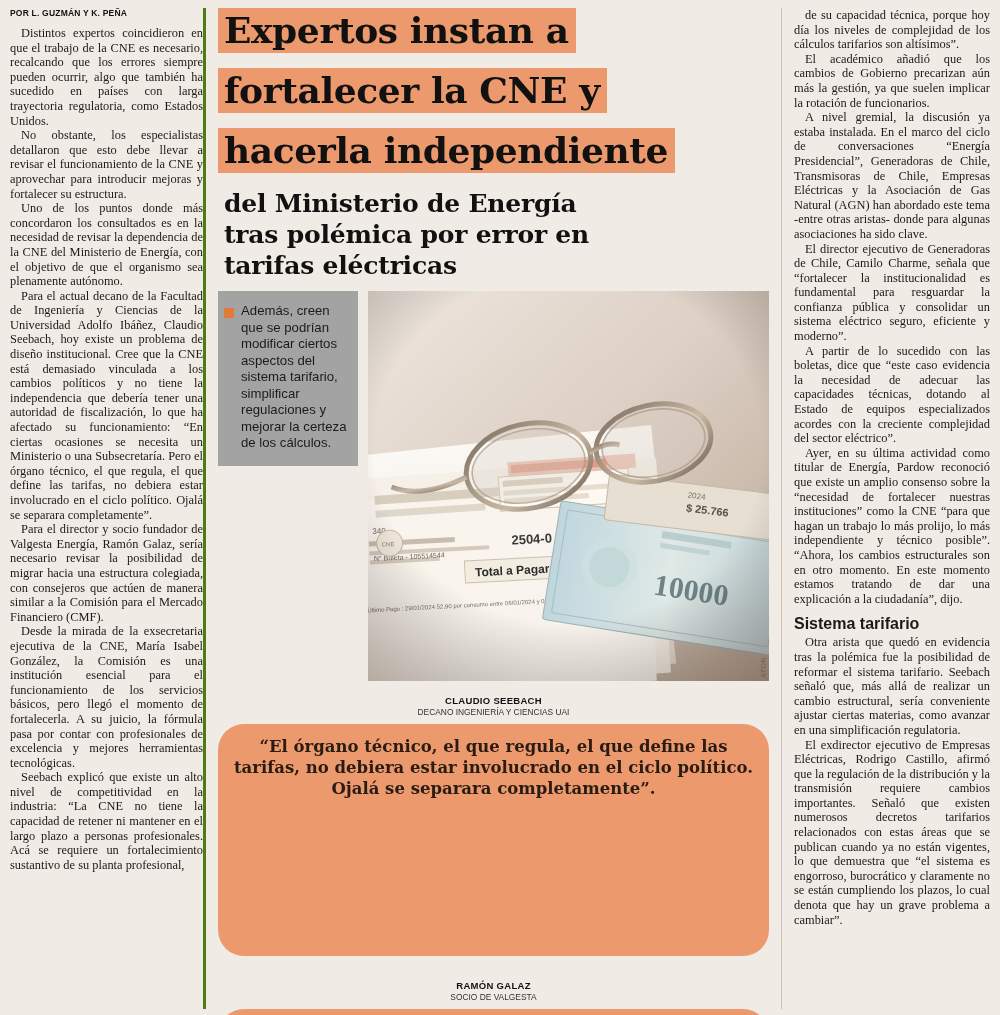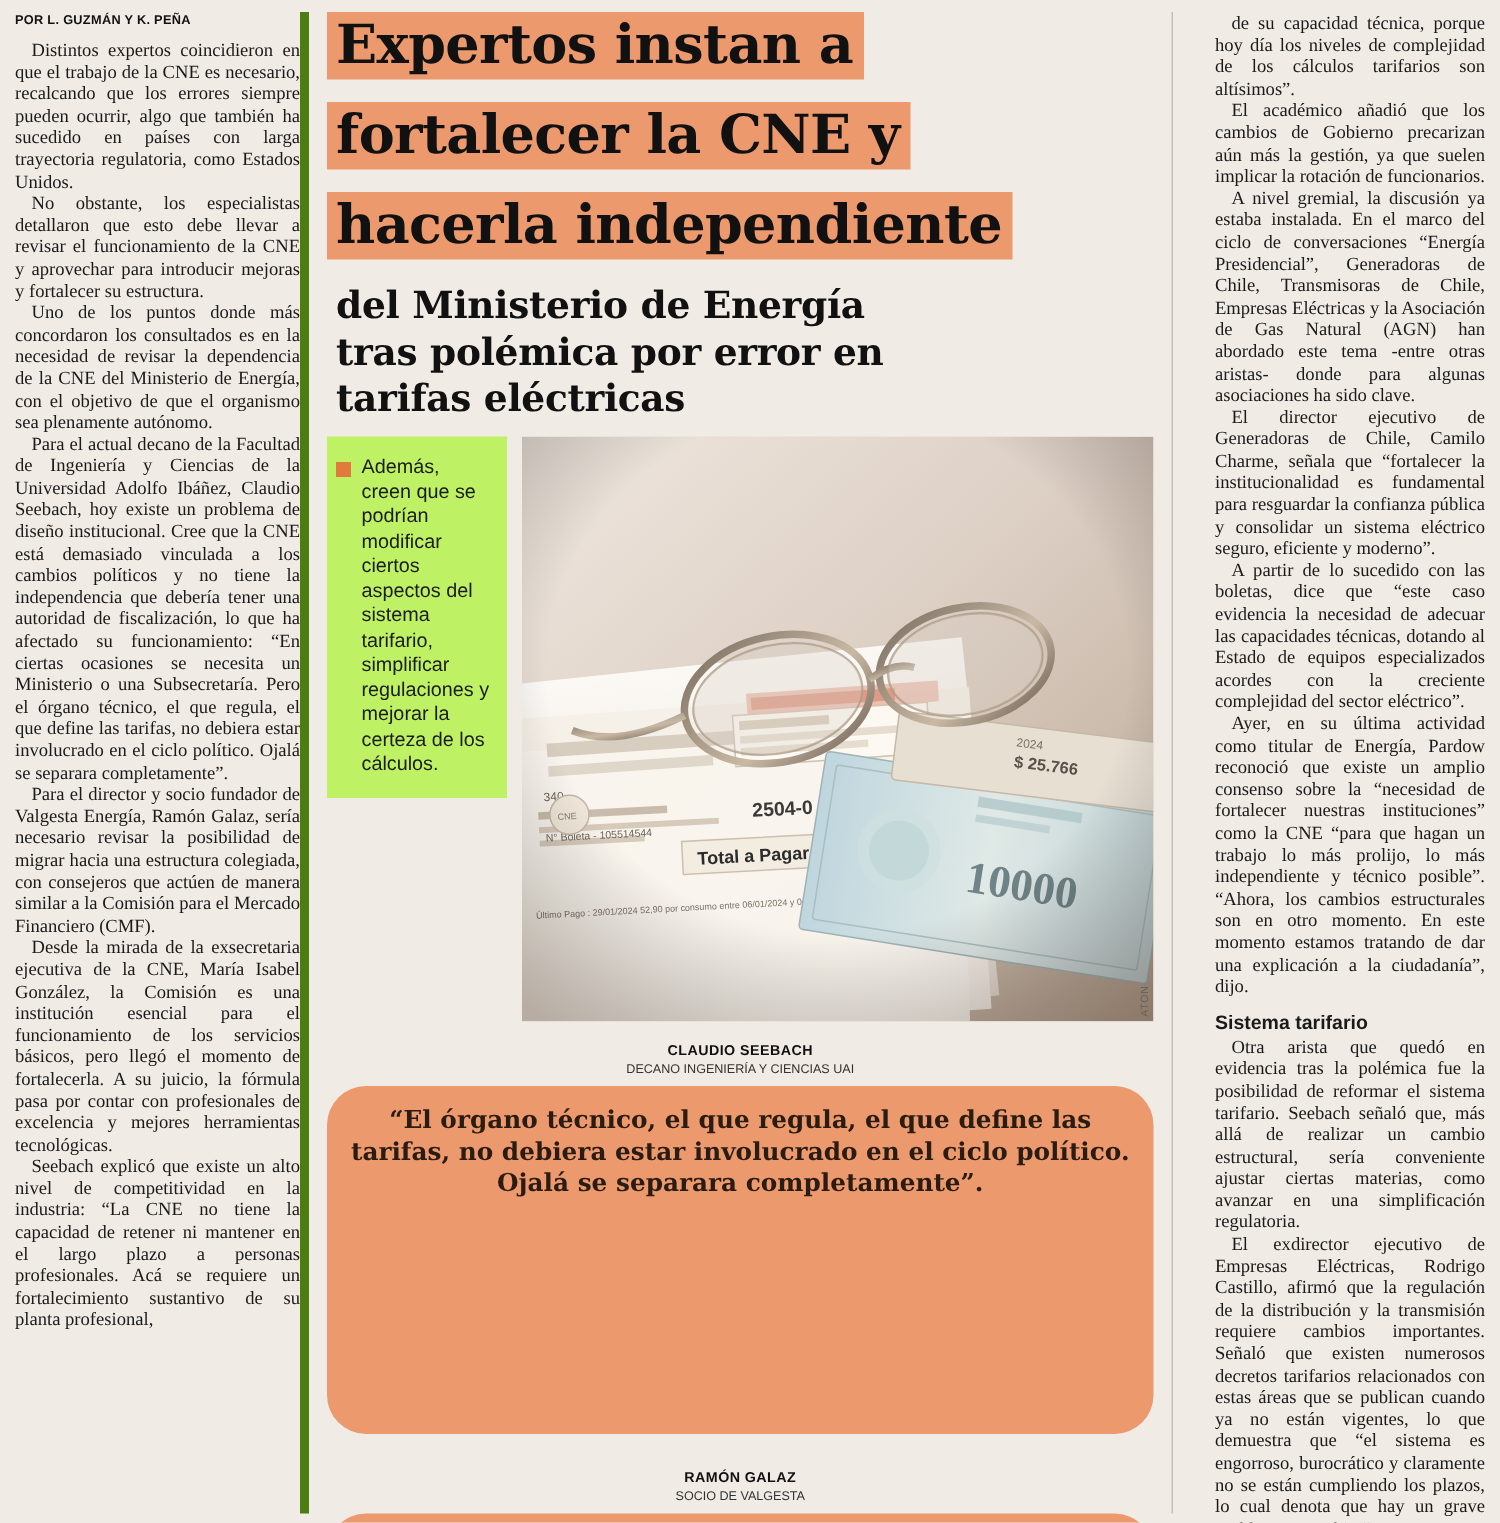--- a/index.html
+++ b/index.html
@@ -24,31 +24,31 @@
   }
 
   
   .cols {
     display: flex;
     height: 100%;
     box-sizing: border-box;
   }
   .col-left {
     width: 196px;
-    border-right: 6px solid #4d7c0f;
+    border-right: 3px solid #4d7c0f;
     box-sizing: border-box;
   }
   .col-center {
     width: 575px;
     padding: 0 12px;
     box-sizing: border-box;
   }
   .col-right {
     width: 209px;
-    padding-left: 28px;
+    padding-left: 12px;
     border-left: 1px solid #c9bfb5;
     box-sizing: border-box;
   }
 
   
   .byline {
     font-family: "Liberation Sans", sans-serif;
     font-weight: bold;
     font-size: 8.5px;
     letter-spacing: .2px;
@@ -94,22 +94,22 @@
     letter-spacing: -0.2px;
   }
 
   
   .lead-row {
     display: flex;
     align-items: flex-start;
     margin-top: 10px;
   }
   .lead-box {
-    width: 120px;
-    background: #bef264;
+    width: 140px;
+    background: #a3a3a3;
     padding: 12px 10px 14px 6px;
     box-sizing: border-box;
     flex: none;
   }
   .lead-inner {
     display: flex;
     gap: 7px;
   }
   .lead-square {
     width: 10px;
@@ -188,21 +188,21 @@
     font-size: 16.5px;
     line-height: 21px;
     color: #2a1c12;
     text-align: center;
   }
 
   
   .sub-head {
     font-family: "Liberation Sans", sans-serif;
     font-weight: bold;
-    font-size: 13px;
+    font-size: 16px;
     margin: 9px 0 2px 0;
   }
 </style>
 </head>
 <body>
 
 <div class="page">
   <div class="cols">
 
     <div class="col-left">

